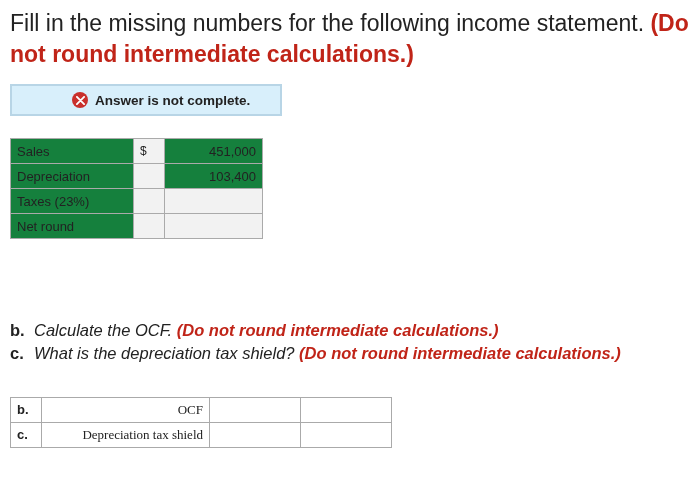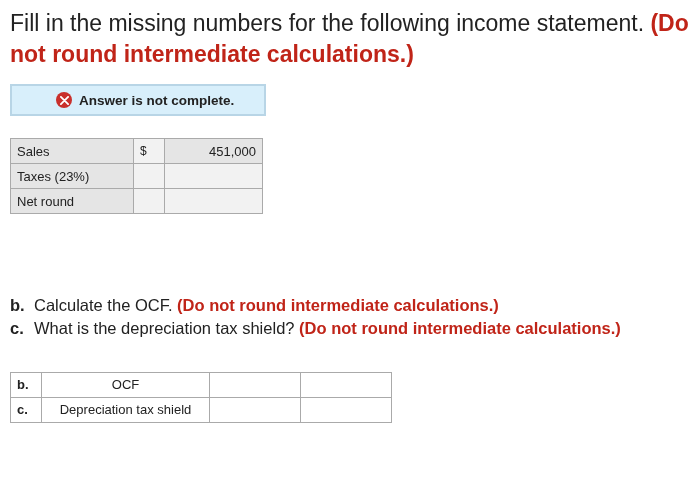--- a/index.html
+++ b/index.html
@@ -16,21 +16,21 @@
     line-height: 1.35;
     margin-bottom: 14px;
   }
   .red { color: #c02418; }
   .bold { font-weight: bold; }
   .status-banner {
     display: inline-flex;
     align-items: center;
     background: #d8effb;
     border: 2px solid #b8d5e6;
-    padding: 6px 30px 6px 44px;
+    padding: 6px 30px 6px 60px;
     font-weight: bold;
     font-size: 13.5px;
     color: #222;
     position: relative;
   }
   .status-icon {
     width: 16px; height: 16px;
     border-radius: 50%;
     background: #c9302c;
     display: inline-flex;
@@ -54,53 +54,53 @@
 
   table.grid {
     border-collapse: collapse;
     font-size: 13px;
   }
   table.grid td, table.grid th {
     border: 1px solid #aaa;
     padding: 2px 6px;
     height: 20px;
     vertical-align: middle;
-    background: #e5e5e5;
+    background: #15803d;
   }
   .label-col { width: 110px; text-align: left; }
   .dollar-col { width: 18px; text-align: left; background: #f2f2f2 !important; font-size: 12px; }
   .value-col { width: 85px; text-align: right; padding-right: 6px; white-space: nowrap; }
   .value-cell-inner { display: flex; align-items: center; justify-content: flex-end; }
   .value-text { flex: 1; text-align: right; }
   .shaded-input { background: #f2f2f2 !important; }
 
   .section-gap { height: 80px; }
 
   .questions {
     font-size: 16.5px;
     line-height: 1.38;
     margin-bottom: 32px;
   }
   .q-row { display: flex; }
   .q-letter { font-weight: bold; width: 24px; }
-  .q-text { flex: 1; }
+  .q-text { flex: 1; font-style: italic; }
 
   table.grid2 {
     border-collapse: collapse;
     font-size: 13px;
   }
   table.grid2 td {
     border: 1px solid #aaa;
     padding: 2px 6px;
     height: 20px;
     vertical-align: middle;
     background: #fff;
   }
   .letter-col { width: 18px; text-align: left; font-weight: bold; }
-  .desc-col { width: 155px; text-align: center; }
+  .desc-col { width: 155px; text-align: right; font-family: Liberation Serif, serif; }
   .in-col { width: 78px; background: #fafafa; }
   .in-col2 { width: 78px; background: #fafafa; }
 </style>
 </head>
 <body>
 
 
 
 
 <div class="instructions">
@@ -121,20 +121,29 @@
 
 
 <table class="grid">
   <tbody id="income-rows">
       <tr>
         <td class="label-col">Sales</td>
         <td class="dollar-col">$</td>
         <td class="value-col">
           <div class="value-cell-inner">
             <span class="value-text">451,000</span>
+          </div>
+        </td>
+      </tr>
+      <tr>
+        <td class="label-col">Depreciation</td>
+        <td class="dollar-col"></td>
+        <td class="value-col">
+          <div class="value-cell-inner">
+            <span class="value-text">103,400</span>
           </div>
         </td>
       </tr>
       <tr>
         <td class="label-col">Taxes (23%)</td>
         <td class="dollar-col"></td>
         <td class="value-col shaded-input">
           <div class="value-cell-inner">
             <span class="value-text"></span>
           </div>

